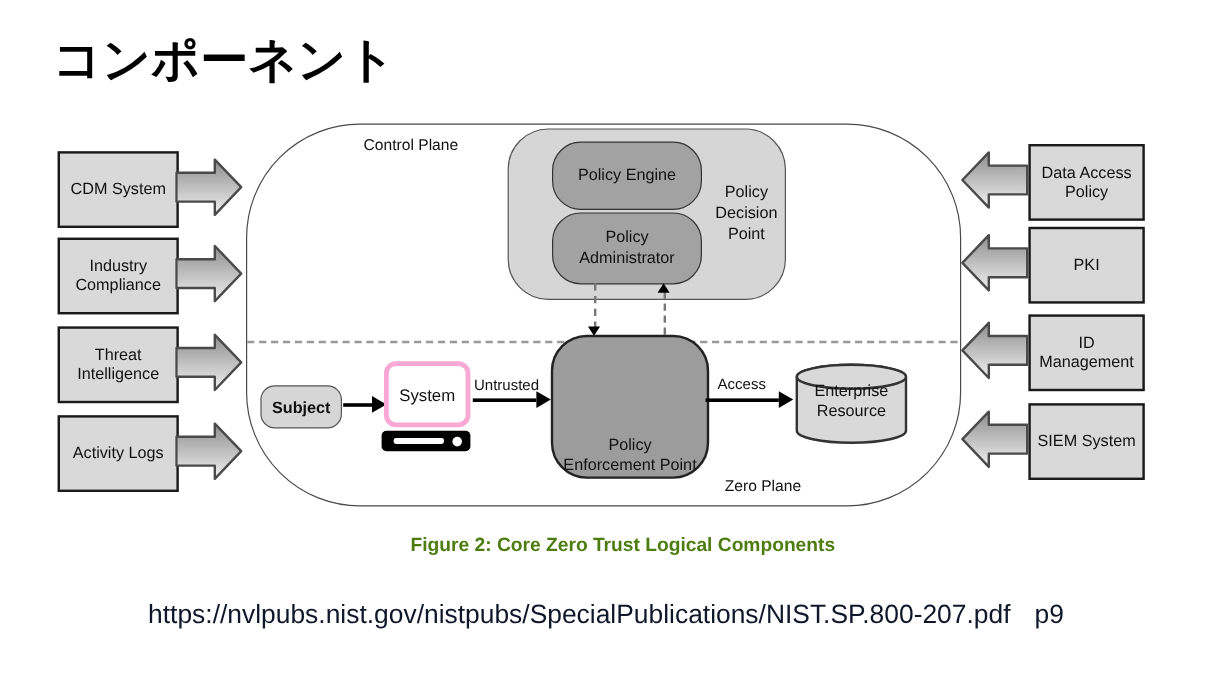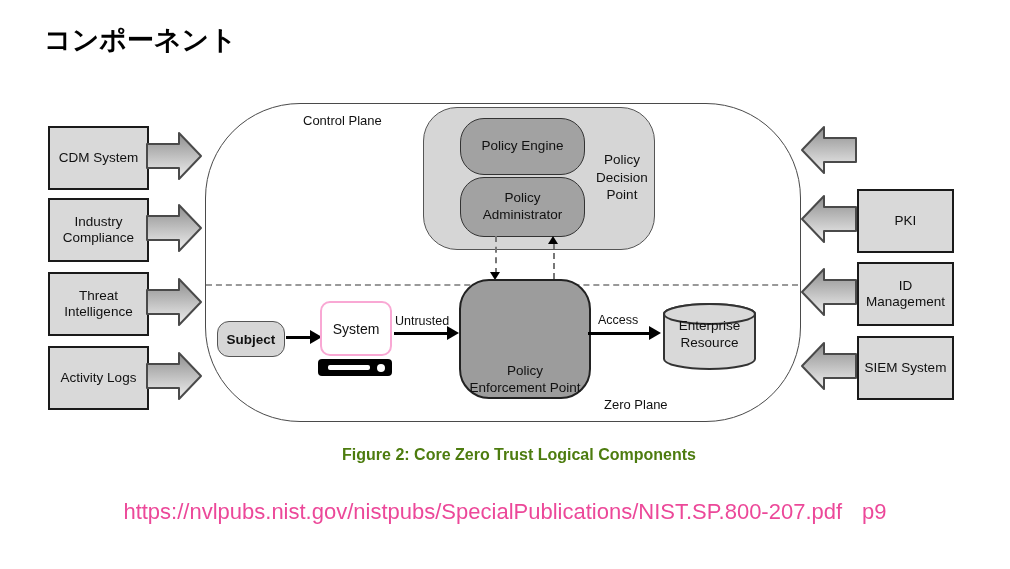--- a/index.html
+++ b/index.html
@@ -4,21 +4,21 @@
 <style>
   :root{
     --box-fill:#d9d9d9; --box-border:#1a1a1a; --pdp-fill:#d6d6d6;
     --inner-box-fill:#a2a2a2; --pep-fill:#9c9c9c;
     --arrow-gradient-top:#8e8e8e; --arrow-gradient-bottom:#f0f0f0;
     --outline-gray:#555555; --dash-gray:#999999; --text-color:#111111;
   }
   html,body{margin:0;padding:0;background:#ffffff;}
   .slide{position:relative;width:1010px;height:569px;background:#fff;overflow:hidden;
          font-family:"Liberation Sans","DejaVu Sans",sans-serif;color:var(--text-color);}
-  .title{position:absolute;left:44px;top:22px;margin:0;font-size:27px;font-weight:700;color:#000;}
+  .title{position:absolute;left:44px;top:22px;margin:0;font-size:40px;font-weight:700;color:#000;}
 
   
   .gbox{position:absolute;width:97px;height:60px;background:var(--box-fill);
         border:2px solid var(--box-border);display:flex;align-items:center;justify-content:center;
         text-align:center;font-size:13.5px;line-height:1.2;}
   .rbox{width:93px;}
 
   
   .barrow{position:absolute;}
 
@@ -49,38 +49,38 @@
   .harrow{position:absolute;height:0;border-top:3.5px solid #000;}
   .harrow::after{content:"";position:absolute;right:-12px;top:-9px;width:0;height:0;
                  border-left:12px solid #000;border-top:7px solid transparent;border-bottom:7px solid transparent;}
 
   .subject{position:absolute;left:217px;top:321px;width:66px;height:34px;border-radius:12px;
            background:var(--pdp-fill);border:1.5px solid var(--outline-gray);
            display:flex;align-items:center;justify-content:center;font-size:13.5px;font-weight:bold;}
 
   
   .monitor{position:absolute;left:320px;top:301px;width:72px;height:55px;box-sizing:border-box;
-           background:#fff;border:2px solid #f9a8d4;border-radius:10px;
+           background:#fff;border:4px solid #f9a8d4;border-radius:10px;
            display:flex;align-items:center;justify-content:center;font-size:14px;}
   .cbase{position:absolute;left:318px;top:359px;width:74px;height:17px;background:#000;border-radius:4px;}
   .cbase .slot{position:absolute;left:10px;top:6px;width:42px;height:4.5px;background:#fff;border-radius:2px;}
   .cbase .dot{position:absolute;right:7px;top:4.5px;width:8px;height:8px;background:#fff;border-radius:50%;}
 
   .pep{position:absolute;left:459px;top:279px;width:128px;height:116px;border-radius:30px;
        background:var(--pep-fill);border:2px solid #222;display:flex;align-items:flex-end;
        justify-content:center;text-align:center;font-size:13.5px;line-height:1.3;}
   .flow-label{position:absolute;font-size:12.5px;}
 
   .cyl-label{position:absolute;left:661px;top:318px;width:97px;text-align:center;
              font-size:13.5px;line-height:1.25;}
 
   .caption{position:absolute;left:14px;top:446px;width:1010px;text-align:center;
            font-size:16px;font-weight:700;color:#4d7c0f;}
   .source{position:absolute;left:0;top:499px;width:1010px;text-align:center;
-          font-size:22px;color:#ec4899;}
+          font-size:22px;color:#0f172a;}
   .source .page{margin-left:20px;}
 </style>
 </head>
 <body>
 
 <div class="slide">
 
   <svg width="0" height="0" style="position:absolute" aria-hidden="true">
     <defs>
       <linearGradient id="agrad" x1="0" y1="0" x2="0" y2="1">
@@ -111,20 +111,23 @@
   <svg class="barrow" style="left:146px;top:202px" width="57" height="52">
       <polygon points="1,14 33,14 33,3 55,26 33,49 33,38 1,38" fill="url(#agrad)" stroke="#4a4a4a" stroke-width="2" stroke-linejoin="round"></polygon>
     </svg>
   <svg class="barrow" style="left:146px;top:276px" width="57" height="52">
       <polygon points="1,14 33,14 33,3 55,26 33,49 33,38 1,38" fill="url(#agrad)" stroke="#4a4a4a" stroke-width="2" stroke-linejoin="round"></polygon>
     </svg>
   <svg class="barrow" style="left:146px;top:350px" width="57" height="52">
       <polygon points="1,14 33,14 33,3 55,26 33,49 33,38 1,38" fill="url(#agrad)" stroke="#4a4a4a" stroke-width="2" stroke-linejoin="round"></polygon>
     </svg>
 
+  <div class="gbox rbox" style="left:857px;top:120px">
+      <span>Data Access Policy</span>
+    </div>
   <div class="gbox rbox" style="left:857px;top:189px">
       <span>PKI</span>
     </div>
   <div class="gbox rbox" style="left:857px;top:262px">
       <span>ID Management</span>
     </div>
   <div class="gbox rbox" style="left:857px;top:336px">
       <span>SIEM System</span>
     </div>
 

